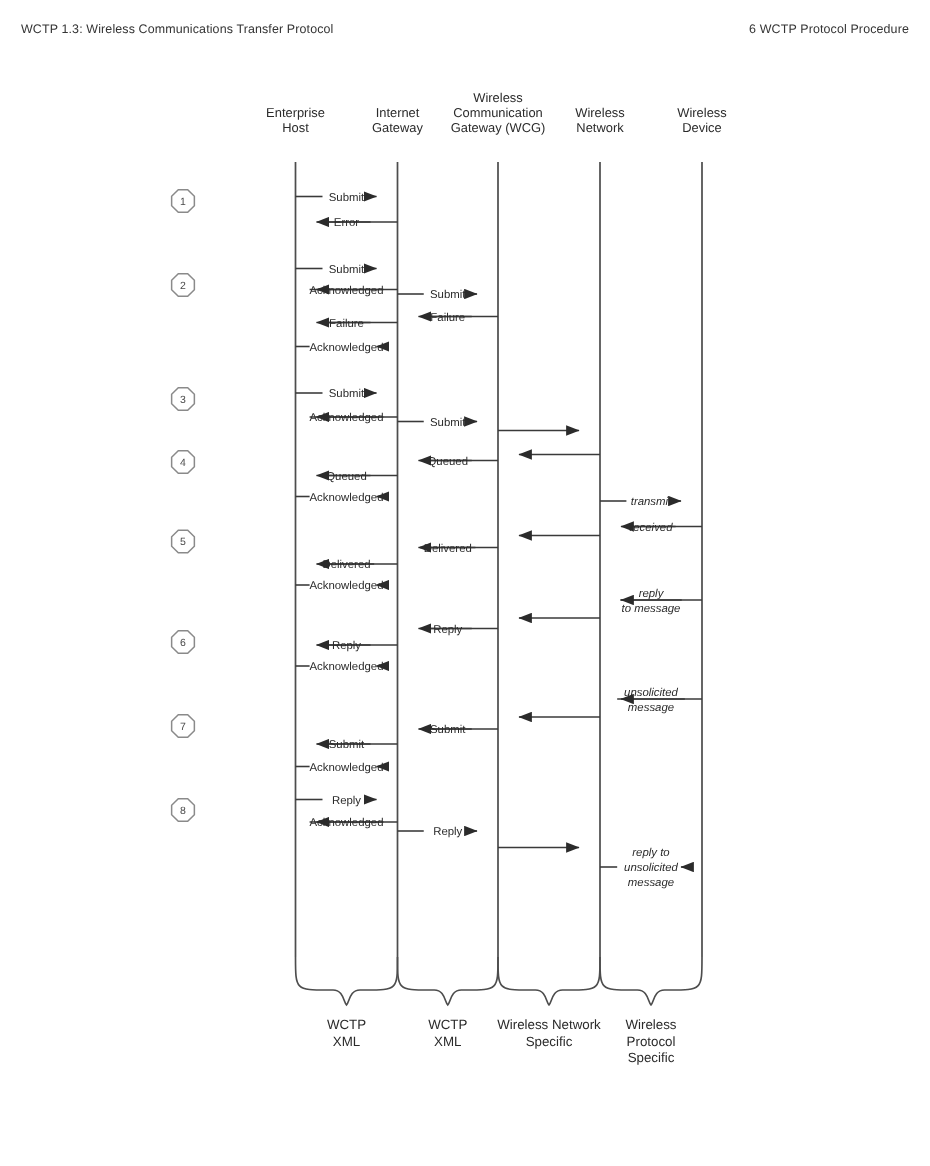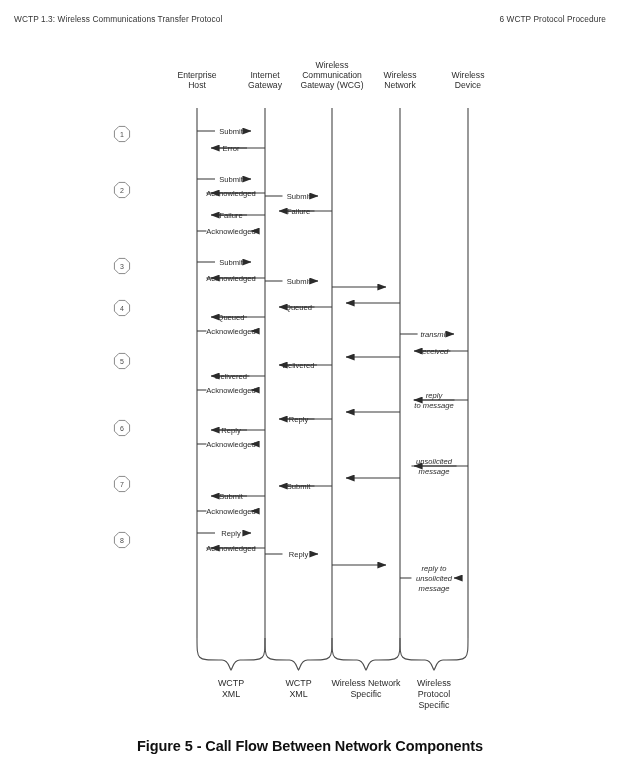--- a/index.html
+++ b/index.html
@@ -315,15 +315,14 @@
           <text x="298.5" y="697" class="ftr">XML</text>
           <text x="366" y="686" class="ftr">Wireless Network</text>
           <text x="366" y="697" class="ftr">Specific</text>
           <text x="434" y="686" class="ftr">Wireless</text>
           <text x="434" y="697" class="ftr">Protocol</text>
           <text x="434" y="708" class="ftr">Specific</text>
         </g>
     </svg>
   </div>
 
-  <div class="caption">Figure 5 - Call Flow Between Network Components</div>
 
 </div>
 
 </body></html>

